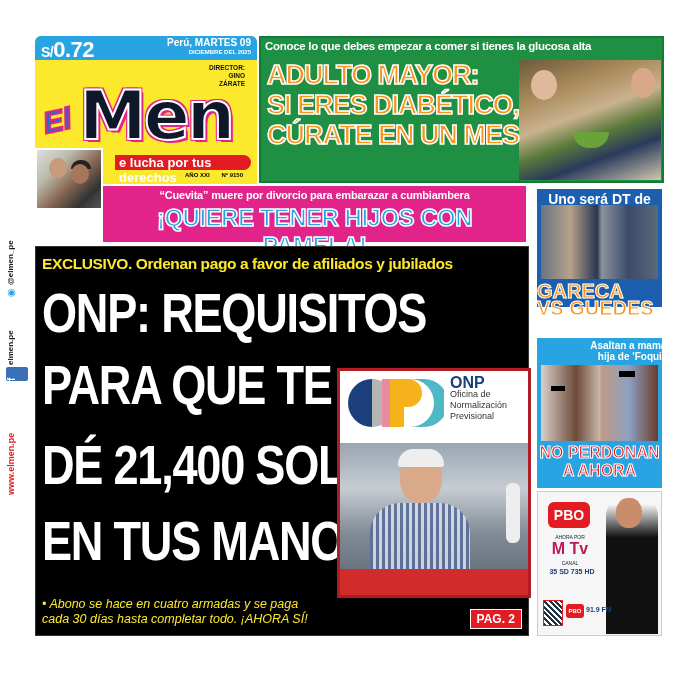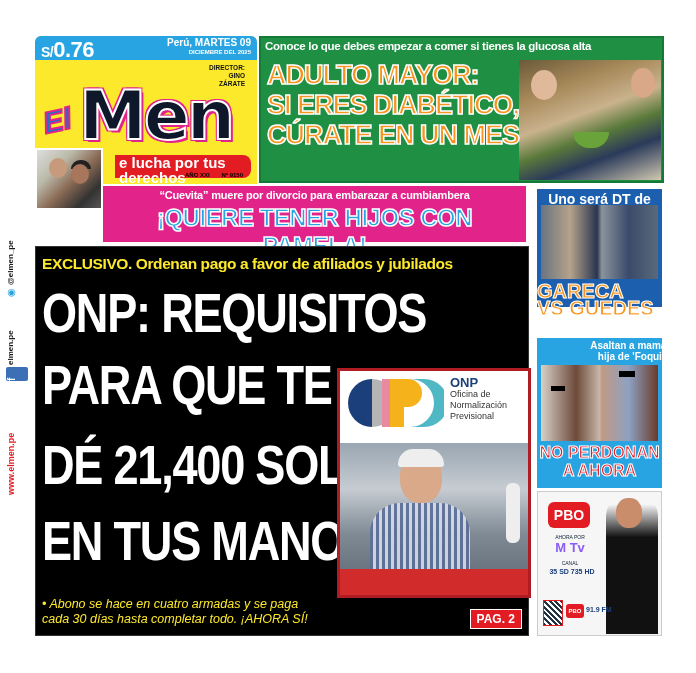--- a/index.html
+++ b/index.html
@@ -13,21 +13,21 @@
   
   .mast{left:35px;top:36px;width:222px;height:148px;background:#fde92c;border-radius:6px 6px 0 0;overflow:hidden;}
   .pricebar{left:0;top:0;width:222px;height:24px;background:#27a4e1;color:#fff;}
   .price{position:absolute;left:6px;top:1px;font-size:22px;font-weight:bold;letter-spacing:-0.5px;}
   .price small{font-size:14px;}
   .date1{position:absolute;right:6px;top:1px;font-size:10px;font-weight:bold;text-align:right;}
   .date2{position:absolute;right:6px;top:13px;font-size:6px;font-weight:bold;text-align:right;}
   .director{position:absolute;right:12px;top:28px;font-size:6.5px;font-weight:bold;text-align:right;line-height:8px;color:#111;}
   .logo-el{position:absolute;left:8px;top:68px;font-size:30px;font-style:italic;font-weight:bold;color:#1f6fc4;-webkit-text-stroke:2px #e2248a;transform:rotate(-12deg);}
   .logo-men{position:absolute;left:44px;top:40px;font-size:68px;font-weight:900;color:#0f172a;font-family:"DejaVu Sans",sans-serif;letter-spacing:-3px;-webkit-text-stroke:2px #fff;text-shadow:0 0 0 #e2248a,3px 3px 0 #e2248a,-2px -2px 0 #e2248a,2px -2px 0 #e2248a,-2px 2px 0 #e2248a;}
-  .slogan{position:absolute;left:80px;top:119px;width:136px;height:23px;background:#e31b23;color:#fff;font-size:15px;font-weight:bold;border-radius:0 8px 8px 0;line-height:15px;padding-left:4px;box-sizing:border-box;}
+  .slogan{position:absolute;left:80px;top:119px;width:136px;height:15px;background:#e31b23;color:#fff;font-size:13px;font-weight:bold;border-radius:0 8px 8px 0;line-height:15px;padding-left:4px;box-sizing:border-box;}
   .anio{position:absolute;left:150px;top:136px;font-size:6px;font-weight:bold;}
   .num{position:absolute;right:14px;top:136px;font-size:6px;font-weight:bold;}
 
   .couple{left:35px;top:148px;width:68px;height:62px;background:linear-gradient(135deg,#ddd 0%,#bba 30%,#8a6a55 55%,#333 80%,#555 100%);border:2px solid #fff;}
   .couple .face1{position:absolute;left:12px;top:8px;width:18px;height:20px;border-radius:50%;background:#c89a7c;}
   .couple .face2{position:absolute;left:34px;top:14px;width:18px;height:20px;border-radius:50%;background:#a8765a;}
   .couple .hair{position:absolute;left:34px;top:10px;width:20px;height:9px;border-radius:10px 10px 0 0;background:#222;}
 
   
   .health{left:259px;top:36px;width:405px;height:147px;background:#1f8f44;border:2px solid #147a35;}
@@ -46,21 +46,21 @@
   
   .main{left:35px;top:246px;width:494px;height:390px;background:#000;border:1px solid #333;}
   .main .kicker{position:absolute;left:6px;top:8px;color:#fde92c;font-size:15.5px;font-weight:bold;letter-spacing:-0.4px;white-space:nowrap;}
   .main .hl{position:absolute;left:6px;color:#fff;font-size:55px;font-weight:bold;letter-spacing:-1.5px;line-height:60px;white-space:nowrap;transform:scaleX(0.82);transform-origin:left;}
   .main .sub{position:absolute;left:6px;top:350px;color:#fde92c;font-size:12.5px;font-weight:normal;font-style:italic;line-height:15px;}
   .main .pag{position:absolute;right:6px;top:362px;background:#e31b23;color:#fff;font-size:12px;font-weight:bold;padding:2px 6px;border:1px solid #fff;}
 
   .onpbox{left:337px;top:368px;width:194px;height:230px;background:#fff;border:3px solid #b01c24;}
   .onplogo{position:absolute;left:4px;top:4px;width:100px;height:56px;}
   .onptext{position:absolute;left:110px;top:6px;font-size:9px;color:#333;line-height:11px;}
-  .onptext b{color:#1b3f7a;font-size:13px;display:block;margin-bottom:1px;}
+  .onptext b{color:#1b3f7a;font-size:16px;display:block;margin-bottom:1px;}
   .onpphoto{position:absolute;left:0;top:72px;width:188px;height:152px;background:linear-gradient(180deg,#9aa6b2 0%,#c6ccd2 30%,#7f8a95 60%,#5a6470 100%);}
   .onpphoto .face{position:absolute;left:60px;top:10px;width:42px;height:50px;border-radius:45%;background:#d9a98a;}
   .onpphoto .hair{position:absolute;left:58px;top:6px;width:46px;height:18px;border-radius:22px 22px 4px 4px;background:#eee;}
   .onpphoto .shirt{position:absolute;left:30px;top:60px;width:100px;height:70px;border-radius:30px 30px 0 0;background:repeating-linear-gradient(90deg,#5b6f9a 0 3px,#d7dbe6 3px 6px),#5b6f9a;opacity:.9;}
   .onpphoto .counter{position:absolute;left:0;top:126px;width:188px;height:26px;background:#d22b2b;}
   .onpphoto .man2{position:absolute;right:8px;top:40px;width:14px;height:60px;background:#eee;border-radius:6px;}
 
   
   .rc1{left:537px;top:189px;width:125px;height:118px;background:#1b5fae;}
   .rc1 .kicker{position:absolute;left:0;top:2px;width:100%;text-align:center;color:#fff;font-size:14px;font-weight:bold;}
@@ -68,21 +68,21 @@
   .rc1 .head{position:absolute;left:0;top:94px;width:100%;text-align:left;color:#f7941d;font-size:20px;font-weight:bold;line-height:17px;-webkit-text-stroke:1px #fff;}
   .rc2{left:537px;top:338px;width:125px;height:150px;background:#27a4e1;}
   .rc2 .kicker{position:absolute;left:0;top:2px;width:100%;text-align:center;color:#fff;font-size:10px;font-weight:bold;line-height:11px;margin-left:36px;}
   .rc2 .photo{position:absolute;left:4px;top:27px;width:117px;height:76px;background:linear-gradient(90deg,#d9d0c9 0%,#6d4a3a 30%,#c7b6a7 50%,#c19a85 52%,#8da1c2 75%,#6b3b2a 100%);}
   .rc2 .bar1{position:absolute;left:14px;top:48px;width:14px;height:5px;background:#000;}
   .rc2 .bar2{position:absolute;left:82px;top:33px;width:16px;height:6px;background:#000;}
   .rc2 .head{position:absolute;left:0;top:106px;width:100%;text-align:center;color:#e31b23;font-size:16px;font-weight:bold;line-height:18px;-webkit-text-stroke:1px #fff;}
   .ad{left:537px;top:491px;width:125px;height:145px;background:#f6f6f6;border:1px solid #ccc;}
   .ad .pbo{position:absolute;left:10px;top:10px;width:42px;height:26px;background:#e31b23;color:#fff;font-weight:bold;font-size:14px;text-align:center;line-height:26px;border-radius:6px;}
   .ad .ahora{position:absolute;left:8px;top:42px;width:48px;text-align:center;font-size:5px;color:#123;}
-  .ad .mtv{position:absolute;left:8px;top:48px;width:48px;text-align:center;font-size:13px;font-weight:bold;color:#8b5cf6;}
+  .ad .mtv{position:absolute;left:8px;top:48px;width:48px;text-align:center;font-size:16px;font-weight:bold;color:#be185d;}
   .ad .canal{position:absolute;left:8px;top:68px;width:48px;text-align:center;font-size:5px;color:#123;}
   .ad .nums{position:absolute;left:4px;top:76px;width:60px;text-align:center;font-size:7px;font-weight:bold;color:#1b3f7a;}
   .ad .qr{position:absolute;left:5px;top:108px;width:18px;height:24px;background:repeating-linear-gradient(45deg,#234 0 2px,#fff 2px 4px);border:1px solid #e31b23;}
   .ad .radio{position:absolute;left:28px;top:112px;width:18px;height:14px;background:#e31b23;color:#fff;font-size:6px;font-weight:bold;text-align:center;line-height:14px;border-radius:3px;}
   .ad .fm{position:absolute;left:48px;top:114px;font-size:7px;font-weight:bold;color:#1b3f7a;}
   .ad .host{position:absolute;left:68px;top:4px;width:52px;height:138px;background:linear-gradient(180deg,#f6f6f6 0%,#f6f6f6 6%,#111 30%,#111 100%);border-radius:20px 20px 0 0;}
   .ad .hostface{position:absolute;left:78px;top:6px;width:26px;height:30px;border-radius:45%;background:#c98d6c;}
 </style>
 </head>
 <body>
@@ -90,21 +90,21 @@
 <div class="abs side">
   <div class="v" style="top:0;height:70px;color:#1a1a1a;">@elmen_pe</div>
   <div class="v" style="top:72px;height:12px;color:#27a4e1;font-size:10px;">◉</div>
   <div class="v" style="top:90px;height:60px;color:#1a1a1a;">elmen.pe</div>
   <div class="v" style="top:152px;height:14px;color:#fff;background:#3b6fb6;font-size:10px;border-radius:2px;">f</div>
   <div class="v" style="top:175px;height:105px;color:#e31b23;font-size:9px;">www.elmen.pe</div>
 </div>
 
 <div class="abs mast">
   <div class="abs pricebar">
-    <div class="price"><small>S/</small><span>0.76</span></div>
+    <div class="price"><small>S/</small><span>0.72</span></div>
     <div class="date1">Perú, MARTES 09</div>
     <div class="date2">DICIEMBRE DEL 2025</div>
   </div>
   <div class="director">
     <div>DIRECTOR:</div>
     <div>GINO</div>
     <div>ZÁRATE</div>
   </div>
   <div class="logo-men">Men</div>
   <div class="logo-el">El</div>

